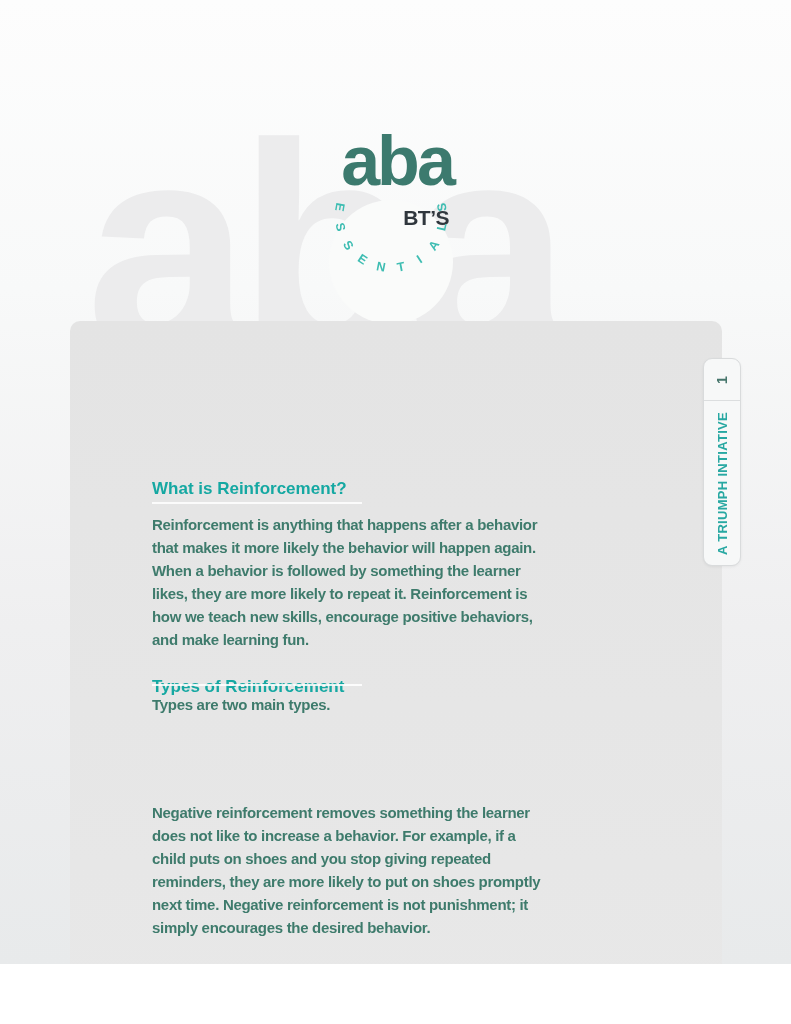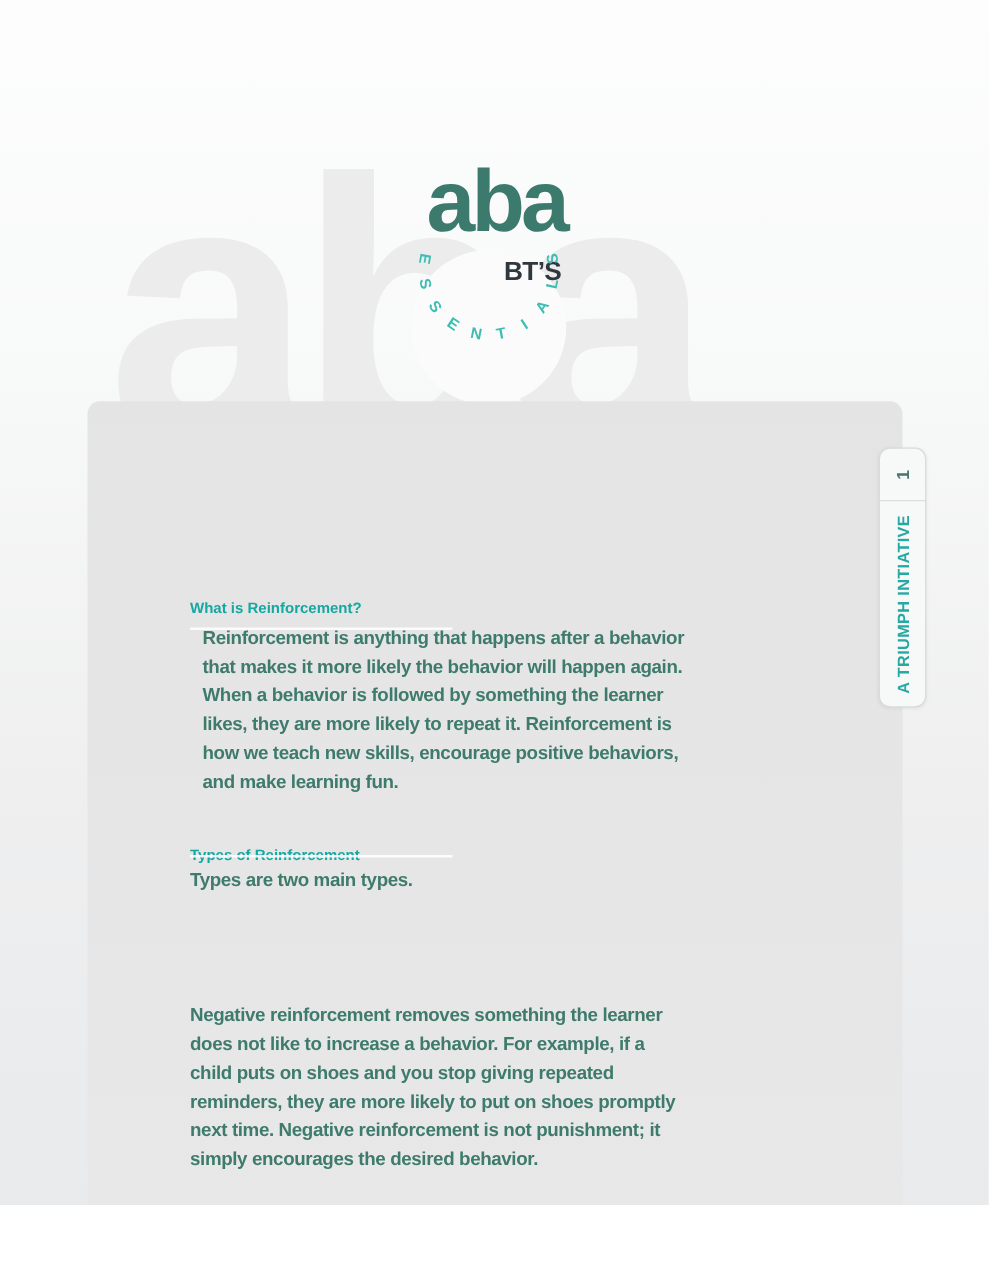--- a/index.html
+++ b/index.html
@@ -103,21 +103,21 @@
     left: 82px;
     top: 62px;
     font-size: 41px;
     font-weight: bold;
     letter-spacing: -0.5px;
     color: #3e464c;
   }
   .heading {
     position: absolute;
     left: 82px;
-    font-size: 12px;
+    font-size: 17px;
     font-weight: bold;
     color: #15a8a2;
   }
   .h1 { top: 158px; }
   .h2 { top: 356px; }
   .rule {
     position: absolute;
     left: 82px;
     width: 210px;
     height: 2px;
@@ -129,21 +129,21 @@
     position: absolute;
     left: 82px;
     width: 470px;
     font-size: 15px;
     font-weight: bold;
     letter-spacing: -0.3px;
     line-height: 23px;
     color: #3e7b6c;
     white-space: pre-line;
   }
-  .p1 { top: 178px; margin-left: 10px; }
+  .p1 { top: 192px; }
   .p2 { top: 372px; }
   .p3 { top: 409px; }
   .p4 { top: 480px; }
 
   
   .side-tab {
     position: absolute;
     left: 703px;
     top: 358px;
     width: 38px;

